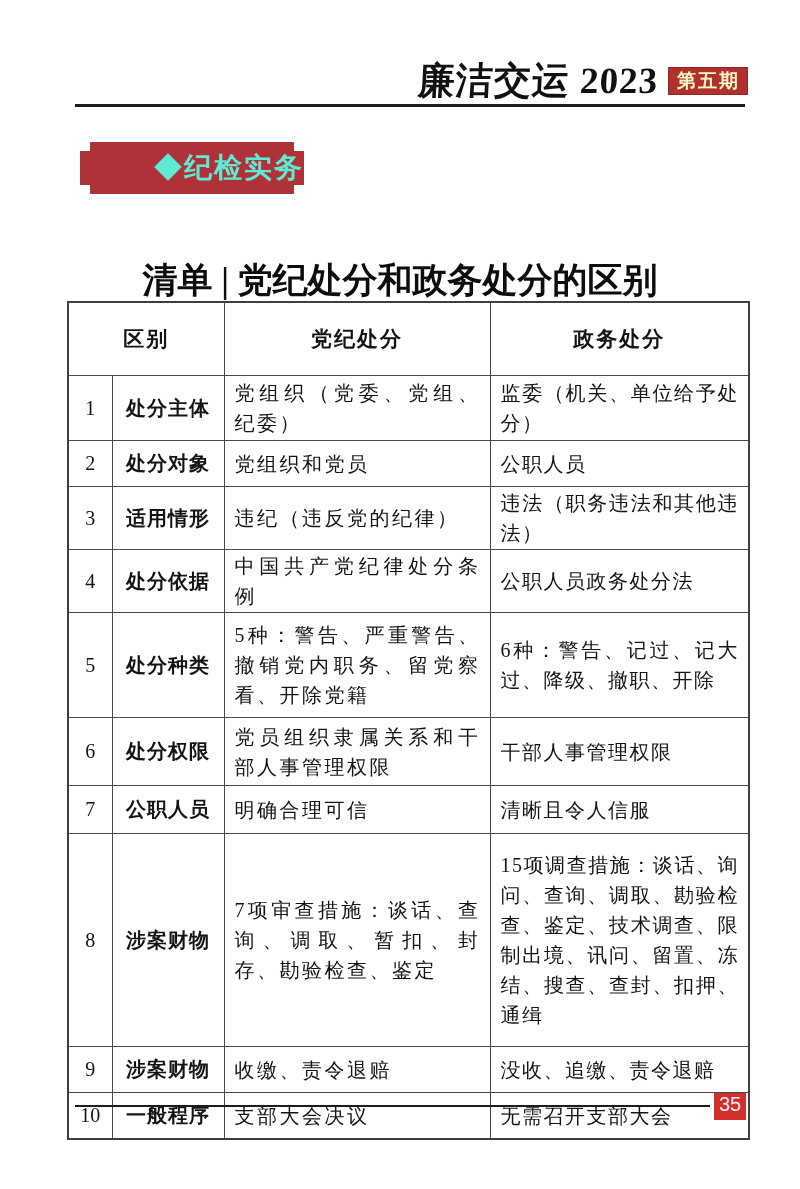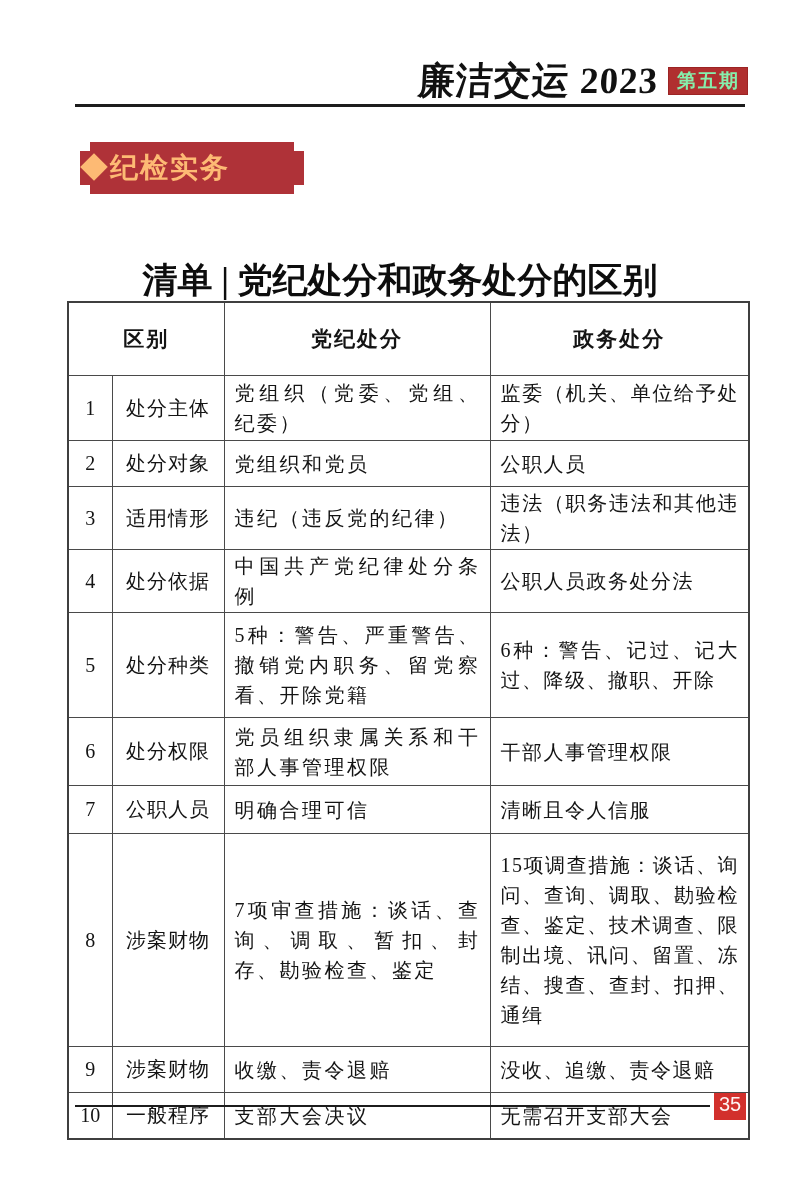--- a/index.html
+++ b/index.html
@@ -13,36 +13,36 @@
   .masthead {
     position:absolute; top:56px; right:52px;
     display:flex; align-items:center; gap:10px;
   }
   .masthead-title {
     font-size:37px; font-weight:900; letter-spacing:1px;
     color:#111; white-space:nowrap;
     transform:skewX(-3deg);
   }
   .issue-badge {
-    background:#b02f2f; color:#86efac;
+    background:#b02f2f; color:#fef9c3;
     font-size:19px; font-weight:700; letter-spacing:2px;
     padding:4px 8px 5px 9px; line-height:1; white-space:nowrap;
     box-shadow:inset 0 0 0 1px #9c2424;
   }
 
   .rule-top {
     position:absolute; left:75px; top:104px; width:670px; height:3px;
     background:#1c1c1c;
   }
 
   
   .section-badge {
     position:absolute; left:80px; top:142px; width:224px; height:52px;
-    background:#af3238; color:#fdba74;
-    display:flex; align-items:center; justify-content:flex-start;
+    background:#af3238; color:#5eead4;
+    display:flex; align-items:center; justify-content:flex-end;
     font-size:28px; font-weight:700; letter-spacing:2px;
     clip-path: polygon(
       0 9px, 10px 9px, 10px 0,
       calc(100% - 10px) 0, calc(100% - 10px) 9px, 100% 9px,
       100% calc(100% - 9px), calc(100% - 10px) calc(100% - 9px), calc(100% - 10px) 100%,
       10px 100%, 10px calc(100% - 9px), 0 calc(100% - 9px)
     );
   }
 
   
@@ -61,21 +61,21 @@
   table.cmp th, table.cmp td {
     border:1.5px solid #4a4a4a;
     vertical-align:middle;
     overflow:hidden;
   }
   thead th {
     height:40px; font-size:21px; font-weight:700;
     text-align:center; letter-spacing:2px; padding:16px;
   }
   td.c-no   { text-align:center; font-size:20px; padding:0; }
-  td.c-label{ text-align:center; font-size:20px; font-weight:400; letter-spacing:1px; padding:0; }
+  td.c-label{ text-align:center; font-size:20px; font-weight:700; letter-spacing:1px; padding:0; }
   td.c-text {
     font-size:20px; line-height:30px; padding:1px 9px 1px 10px;
     text-align:justify; text-justify:inter-character;
   }
   td.c-party { letter-spacing:2.5px;margin-left:22px; }
   td.c-gov   { letter-spacing:1.5px; }
 
   tbody tr:nth-child(1)  td { height:62px; }
   tbody tr:nth-child(2)  td { height:43px; }
   tbody tr:nth-child(3)  td { height:57px; }

